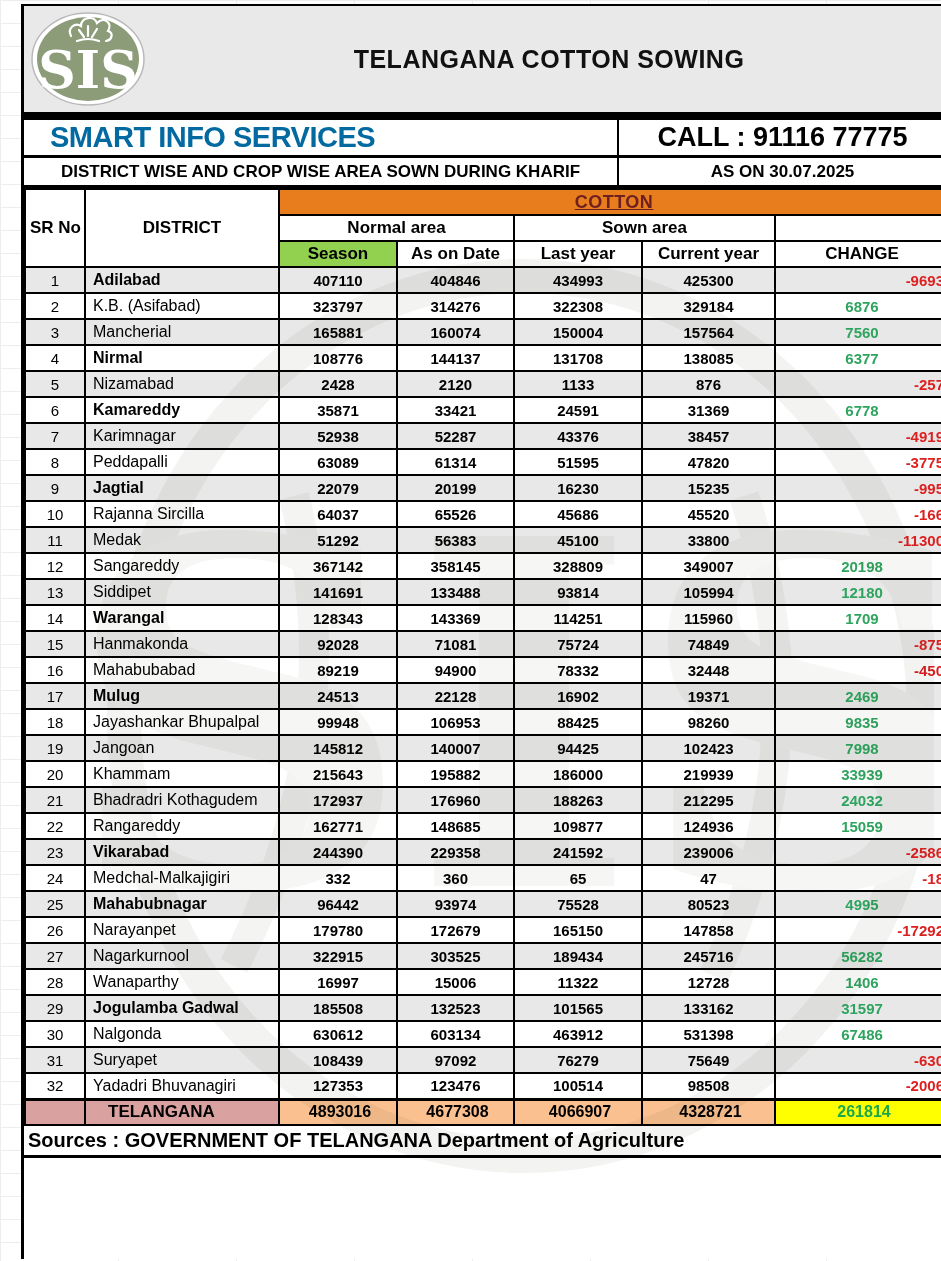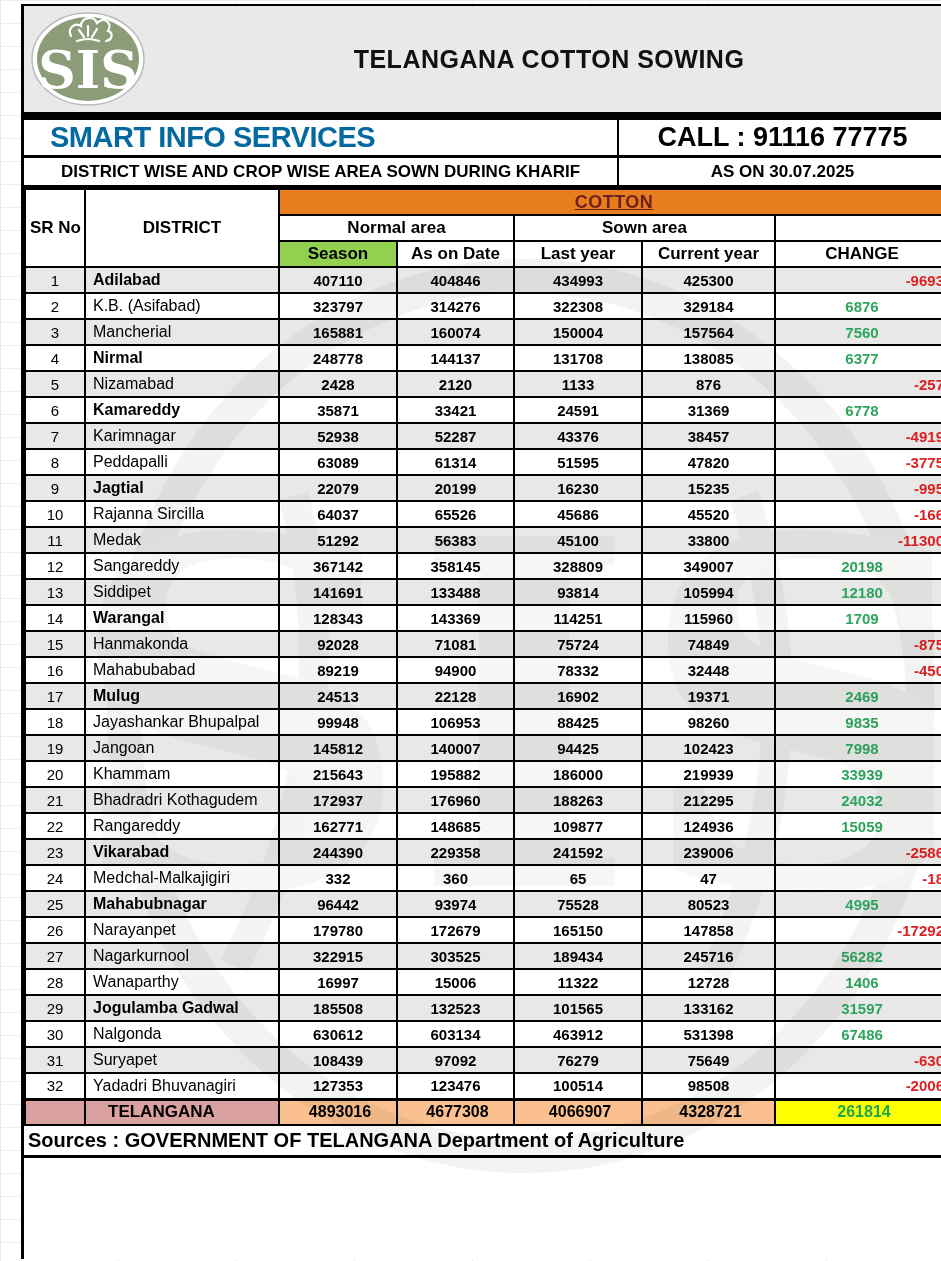--- a/index.html
+++ b/index.html
@@ -157,21 +157,21 @@
           <td class="td-district">Mancherial</td>
           <td class="td-num">165881</td>
           <td class="td-num">160074</td>
           <td class="td-num">150004</td>
           <td class="td-num">157564</td>
           <td class="td-num pos">7560</td>
         </tr>
         <tr>
           <td class="td-sr">4</td>
           <td class="td-district bold">Nirmal</td>
-          <td class="td-num">248778</td>
+          <td class="td-num">108776</td>
           <td class="td-num">144137</td>
           <td class="td-num">131708</td>
           <td class="td-num">138085</td>
           <td class="td-num pos">6377</td>
         </tr>
         <tr class="stripe">
           <td class="td-sr">5</td>
           <td class="td-district">Nizamabad</td>
           <td class="td-num">2428</td>
           <td class="td-num">2120</td>

